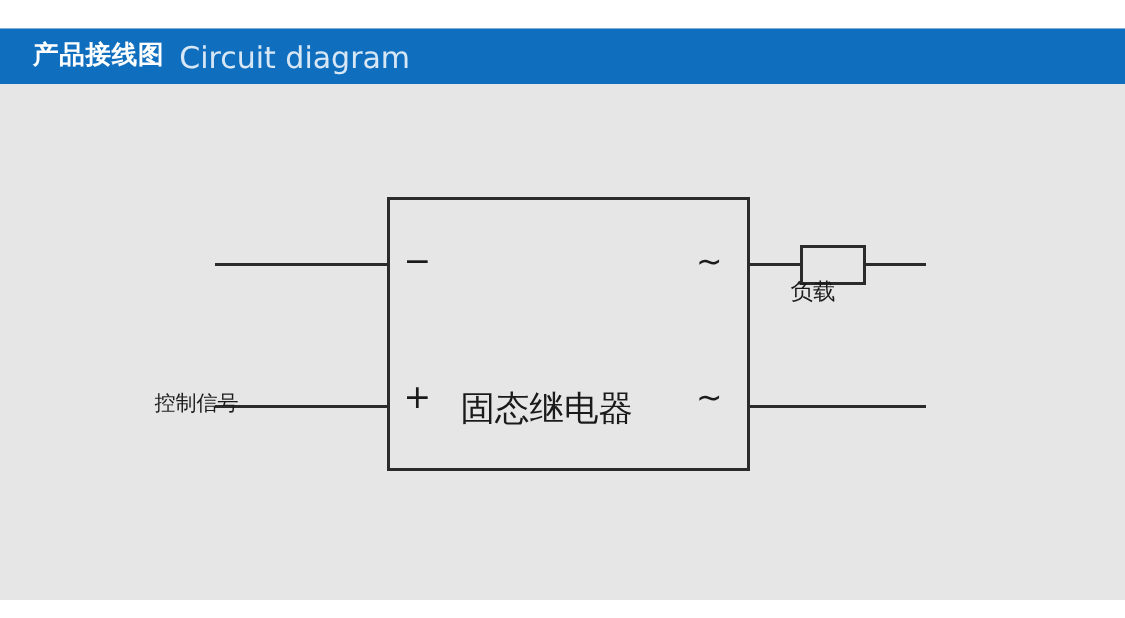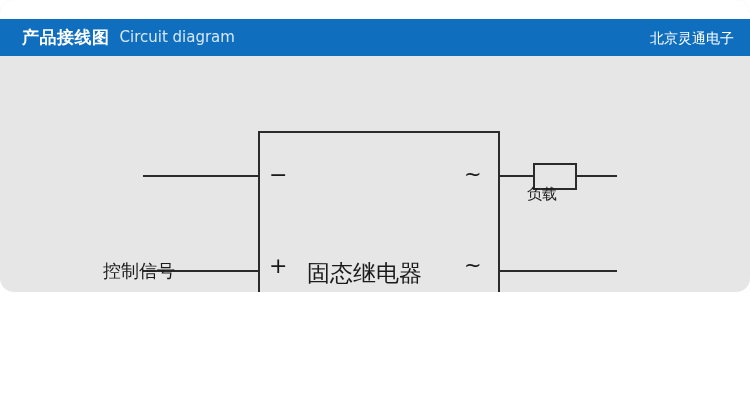--- a/index.html
+++ b/index.html
@@ -4,25 +4,24 @@
 <title>Circuit diagram</title>
 <style>
   html, body {
     margin: 0;
     padding: 0;
     background: #ffffff;
   }
   #page {
     position: relative;
     width: 750px;
-    height: 292px;
+    height: 400px;
     background: #e6e6e6;
     overflow: hidden;
     font-family: "DejaVu Sans", "Liberation Sans", sans-serif;
-    border-radius: 14px;
   }
   
   .top-strip {
     position: absolute;
     left: 0; top: 0;
     width: 750px; height: 19px;
     background: #ffffff;
   }
   
   .header-bar {
@@ -42,21 +41,21 @@
   }
   .title-cn {
     color: #ffffff;
     font-size: 17px;
     font-weight: bold;
     letter-spacing: 0.5px;
     line-height: 1;
   }
   .title-en {
     color: #d8e7f5;
-    font-size: 15px;
+    font-size: 20px;
     font-weight: normal;
     margin-left: 10px;
     line-height: 1;
   }
   .header-right {
     position: absolute;
     right: 16px;
     top: 0;
     height: 37px;
     display: flex;
@@ -85,21 +84,21 @@
   .lbl {
     position: absolute;
     color: #1a1a1a;
     font-family: "DejaVu Serif", "Liberation Serif", serif;
     white-space: nowrap;
     line-height: 1;
   }
   .lbl-control-signal {
     left: 103px;
     top: 206px;
-    font-size: 18px;
+    font-size: 14px;
   }
   .lbl-relay {
     left: 307px;
     top: 206px;
     font-size: 23px;
   }
   .lbl-load {
     left: 527px;
     top: 131px;
     font-size: 15px;
@@ -126,23 +125,20 @@
 
 <div id="page">
 
   <div class="top-strip"></div>
 
   <div class="header-bar">
     <div class="header-left">
       <span class="title-cn">产品接线图</span>
       <span class="title-en">Circuit diagram</span>
     </div>
-    <div class="header-right">
-      <span class="brand">北京灵通电子</span>
-    </div>
   </div>
 
   <div class="diagram">
 
     <svg class="svg-layer" viewBox="0 0 750 356" width="750" height="356">
       <g stroke="#2b2b2b" stroke-width="2" fill="none" shape-rendering="crispEdges">
 
         <rect x="259" y="76" width="240" height="181" fill="none"></rect>
 
         <line x1="143" y1="120" x2="259" y2="120"></line>

